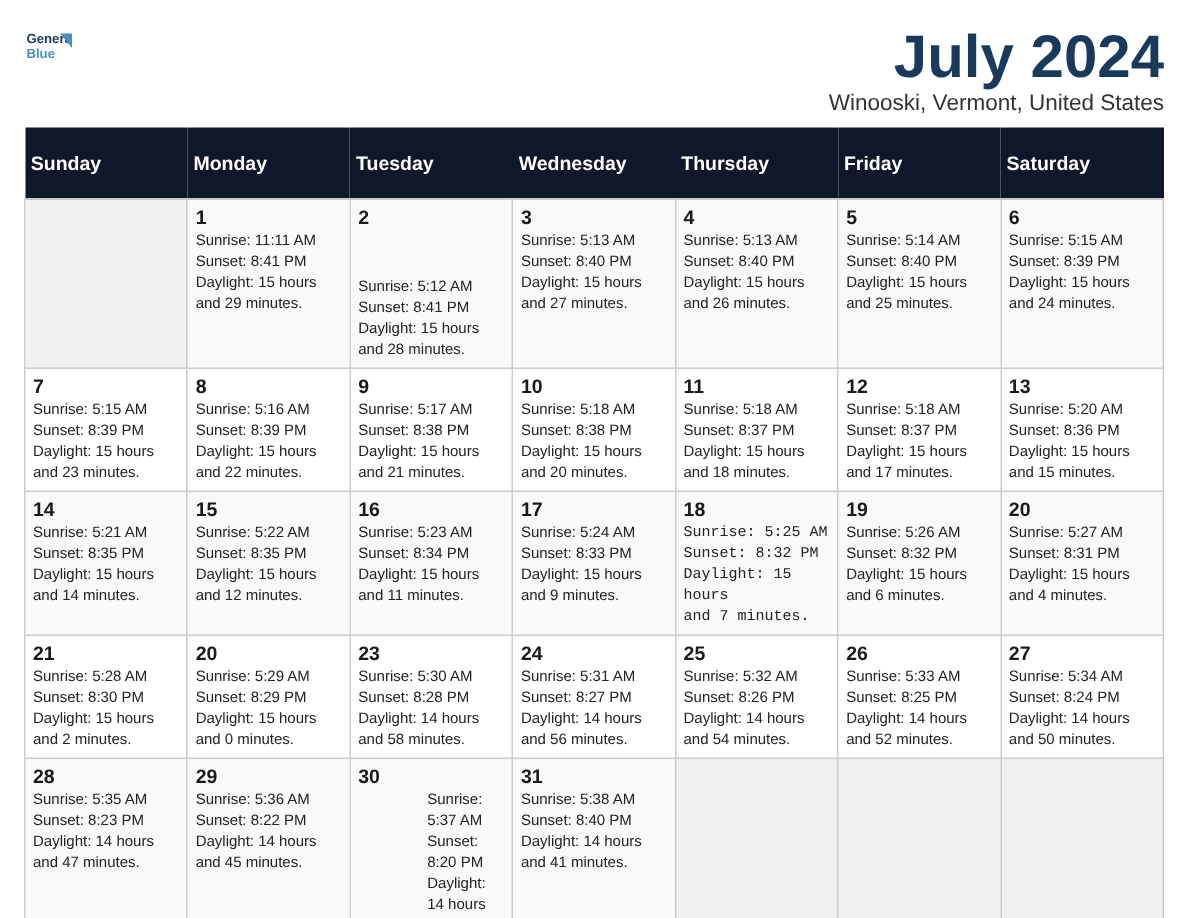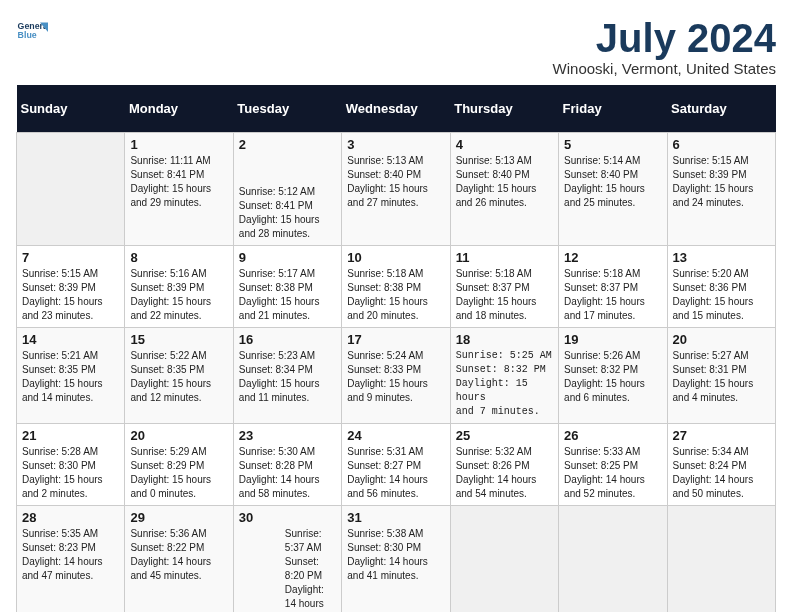--- a/index.html
+++ b/index.html
@@ -324,21 +324,21 @@
         <td>
           <div class="day-number">30</div>
           <div class="day-info" style="white-space: pre-line; margin-left: 46px;">Sunrise: 5:37 AM
 Sunset: 8:20 PM
 Daylight: 14 hours
 and 43 minutes.</div>
         </td>
         <td>
           <div class="day-number">31</div>
           <div class="day-info" style="white-space: pre-line;">Sunrise: 5:38 AM
-Sunset: 8:30 PM
+Sunset: 8:40 PM
 Daylight: 14 hours
 and 41 minutes.</div>
         </td>
         <td class="empty-cell"></td>
         <td class="empty-cell"></td>
         <td class="empty-cell"></td>
       </tr>
     </tbody>
 </table>
 

